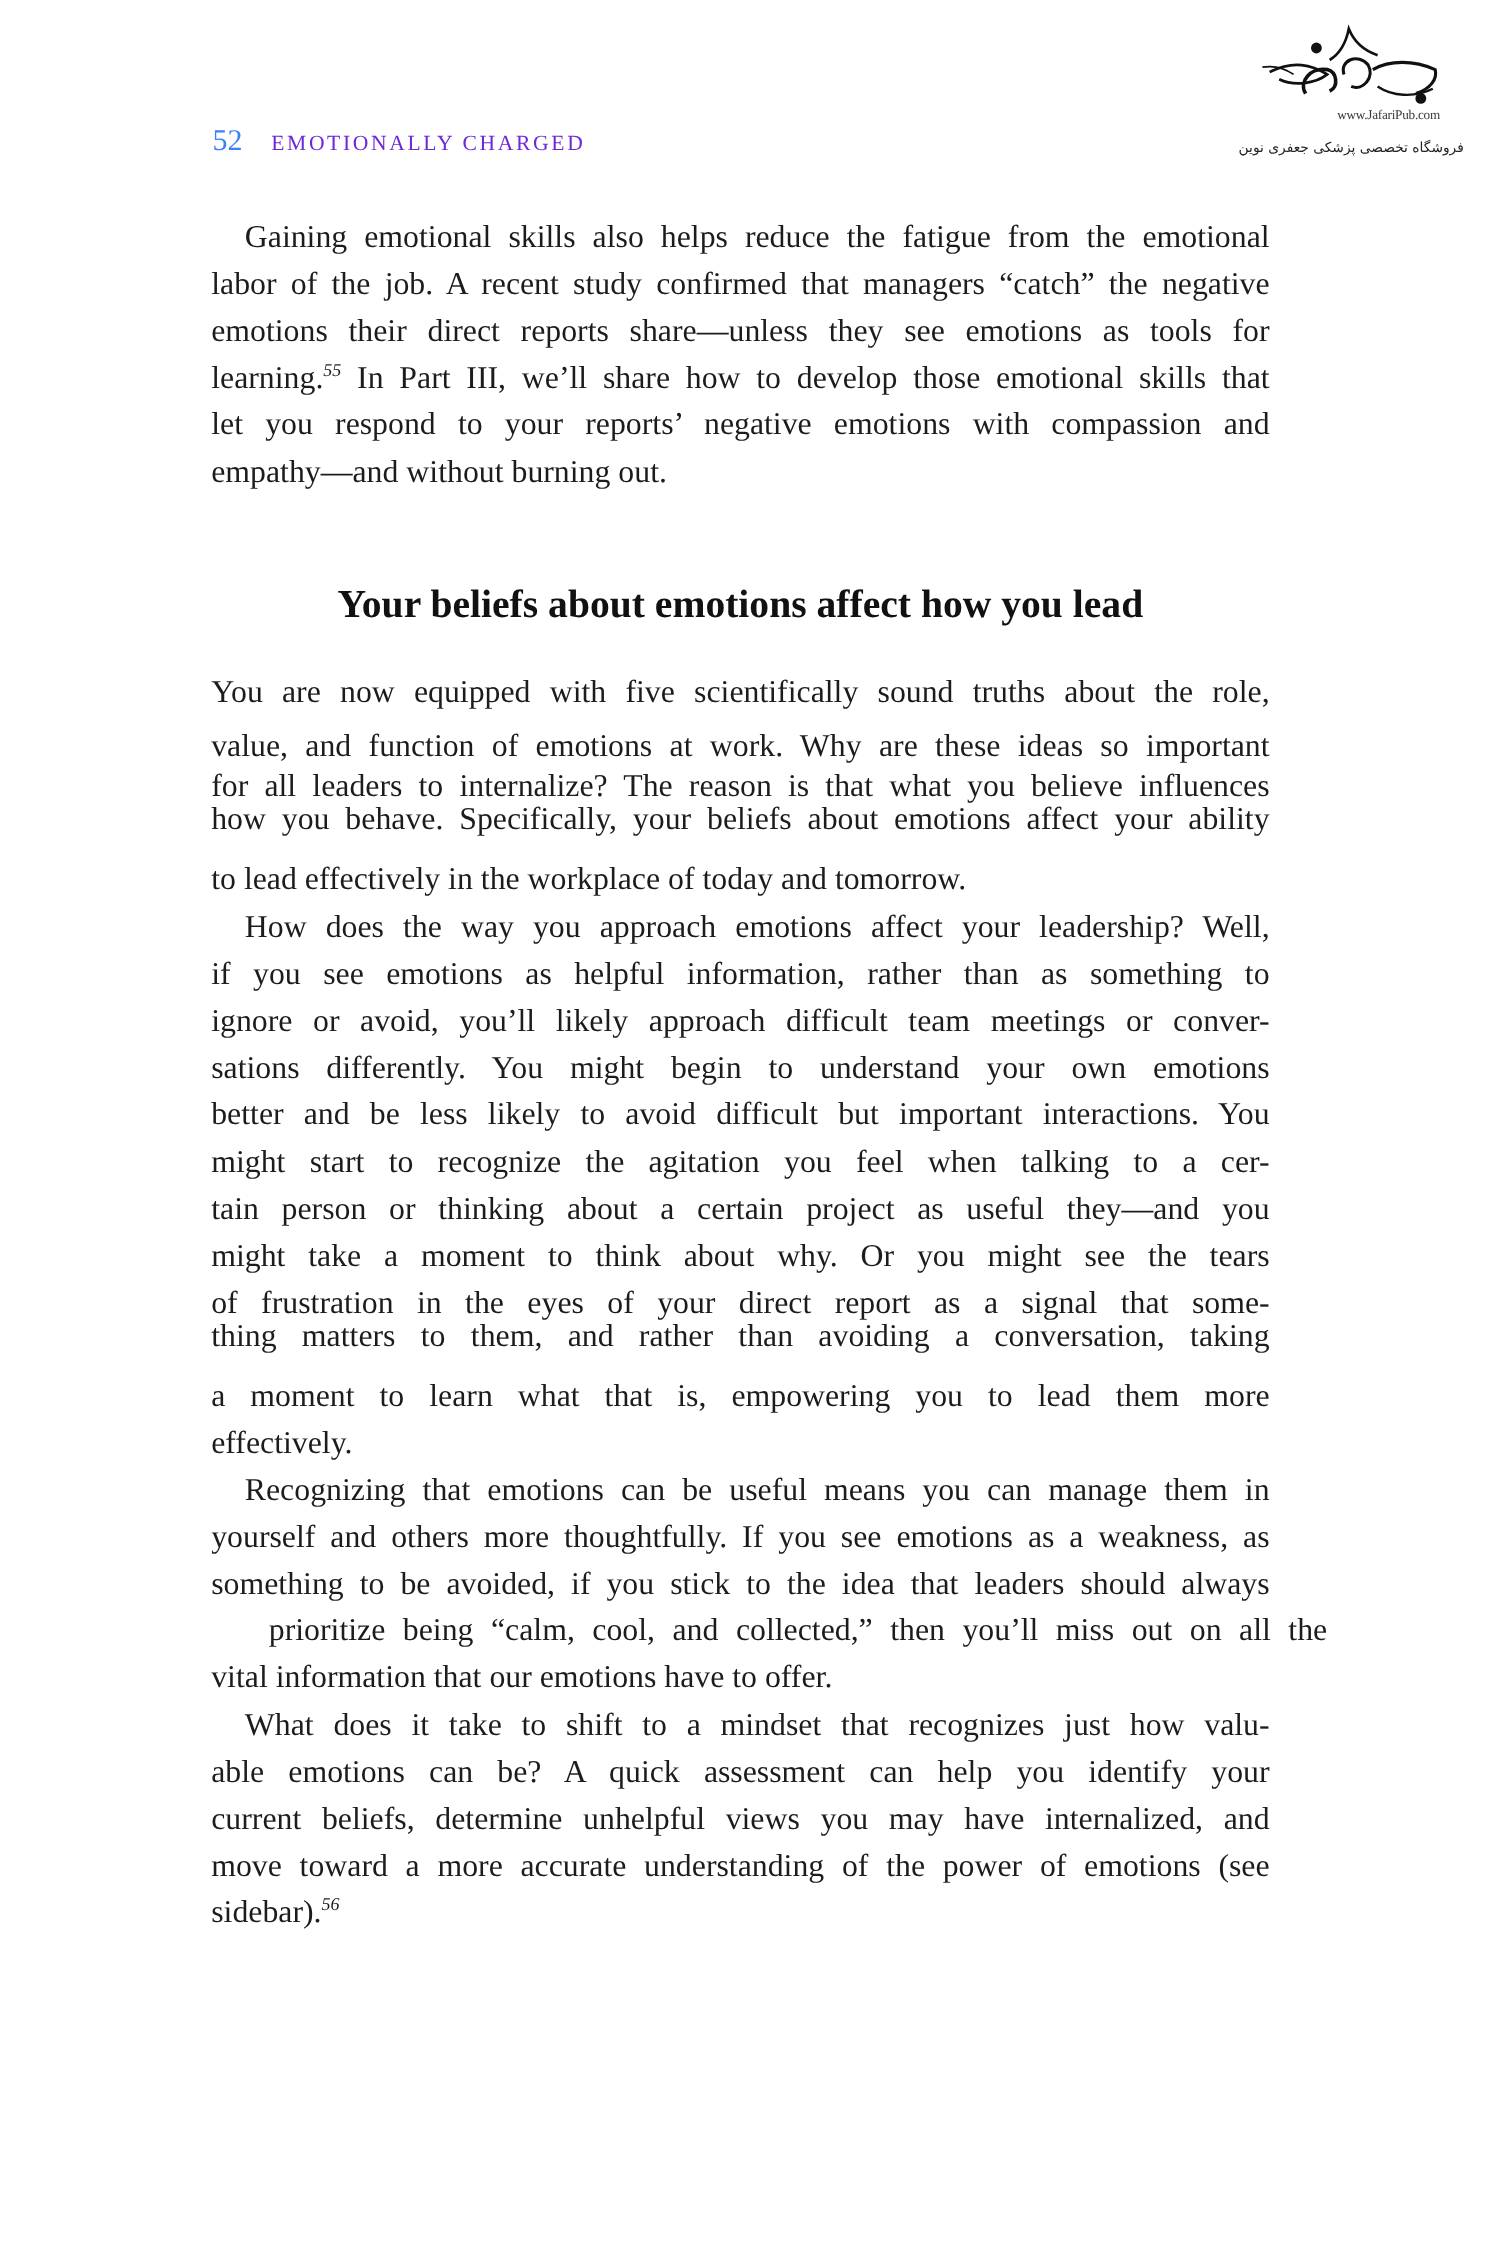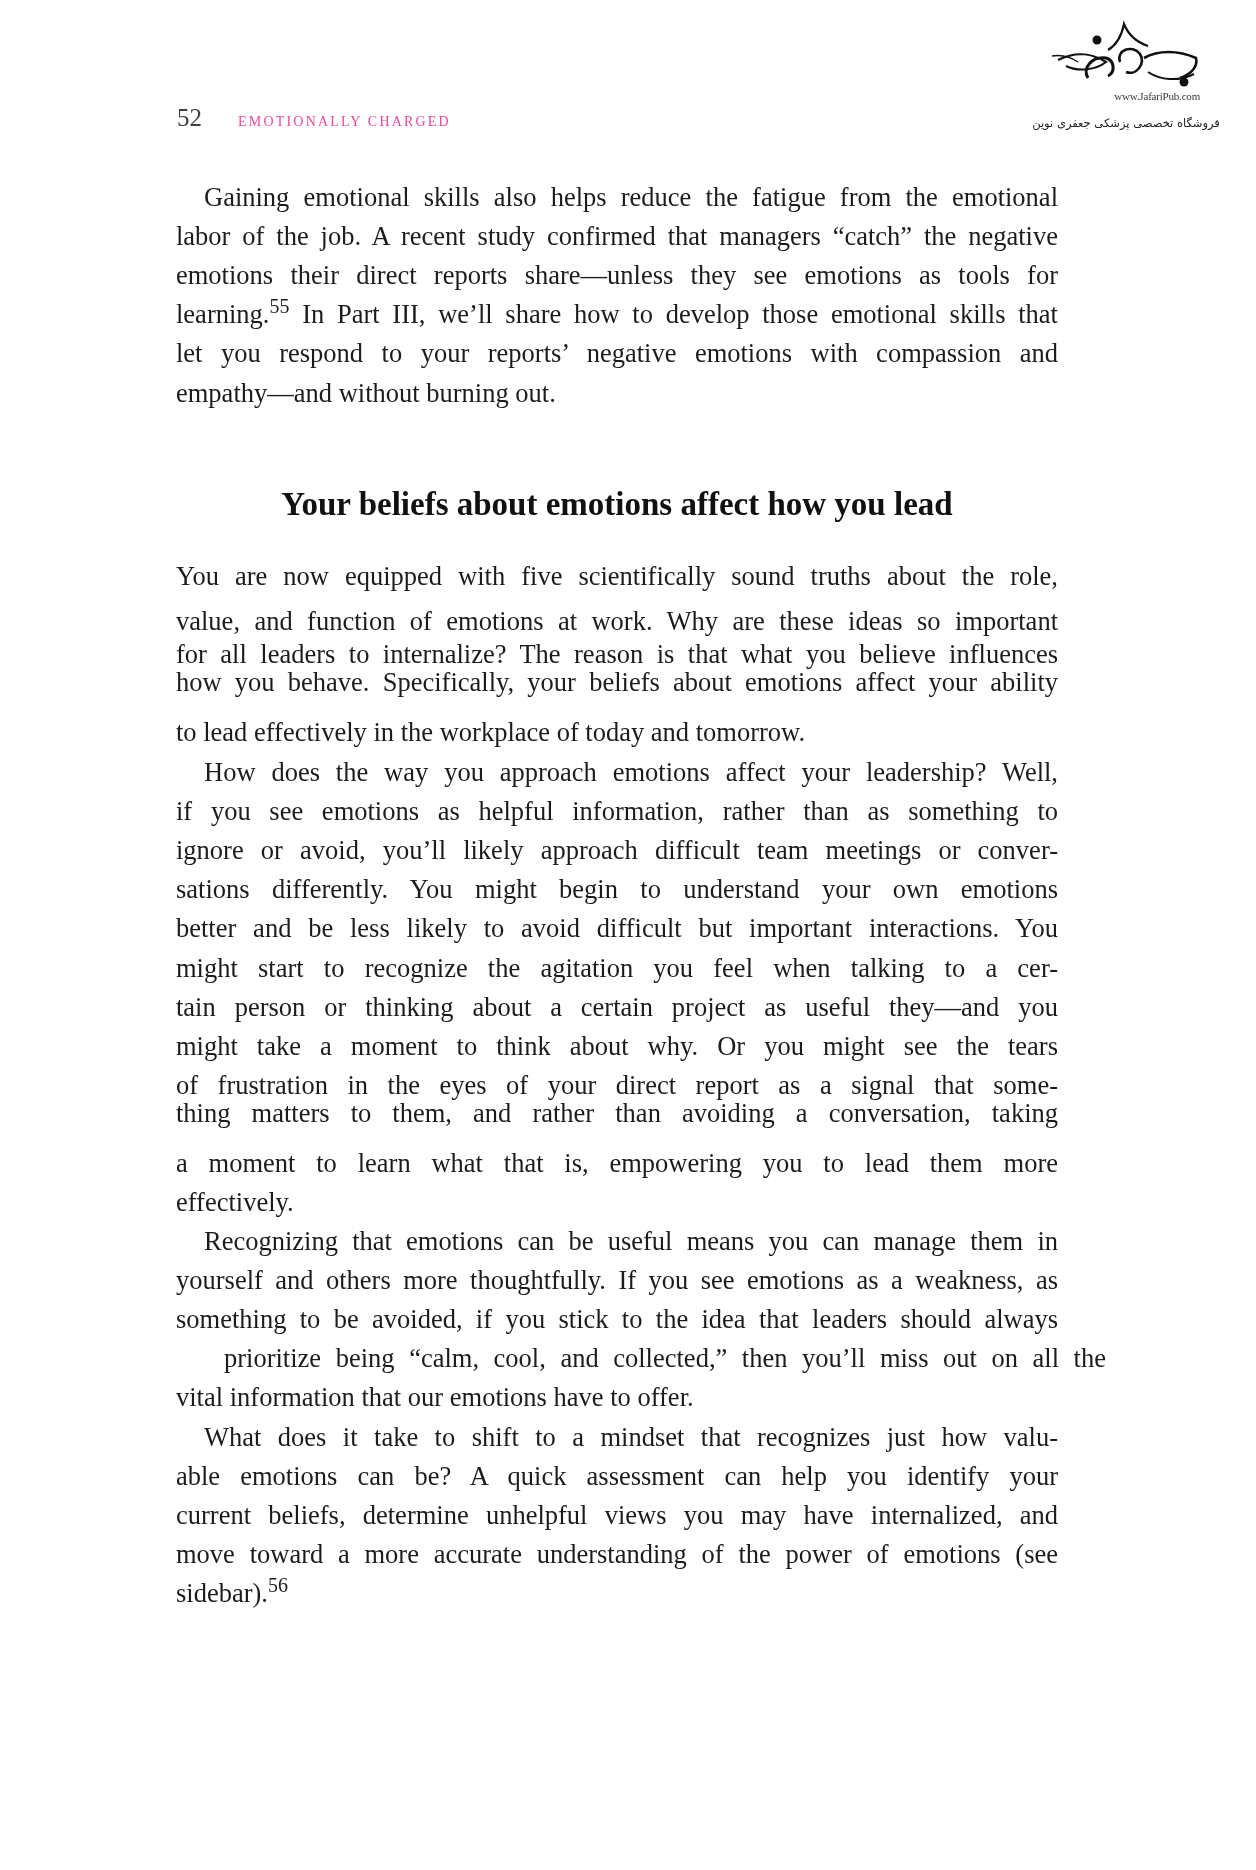--- a/index.html
+++ b/index.html
@@ -1,36 +1,36 @@
 <!DOCTYPE html>
 <html><head>
 <meta charset="utf-8">
 <style>
   html, body { margin: 0; padding: 0; background: #ffffff; }
   body { width: 1256px; height: 1870px; position: relative; overflow: hidden; color: #1a1a1a; }
   .page { position: absolute; left: 0; top: 0; width: 1256px; height: 1870px; background: #ffffff; }
 
   .running-head { position: absolute; left: 177px; top: 104px; height: 30px; white-space: nowrap;
     font-family: "Liberation Serif", "DejaVu Serif", serif; }
-  .folio { font-size: 25px; color: #404040; display: inline-block; vertical-align: baseline; }
-  .rh-title { font-size: 14px; letter-spacing: 2.2px; margin-left: 32px; display: inline-block; vertical-align: baseline; color: #ec4899; }
+  .folio { font-size: 25px; color: #3b82f6; display: inline-block; vertical-align: baseline; }
+  .rh-title { font-size: 18px; letter-spacing: 2.2px; margin-left: 20px; display: inline-block; vertical-align: baseline; color: #6d28d9; }
 
   .logo { position: absolute; left: 1020px; top: 14px; width: 220px; height: 128px; }
   .logo svg { position: absolute; left: 28px; top: 6px; }
   .logo-url { position: absolute; left: 30px; top: 76px; width: 150px; text-align: right;
     font-family: Liberation Serif, serif; font-size: 11px; color: #3a3a3a; letter-spacing: -0.2px; }
   .logo-fa { position: absolute; left: 6px; top: 102px; width: 200px; text-align: center;
     font-family: "DejaVu Sans", sans-serif; font-size: 11.5px; color: #222; direction: rtl; white-space: nowrap; }
 
   .line { position: absolute; left: 176px; width: 882px; height: 39px; white-space: nowrap;
     font-family: "Liberation Serif", "DejaVu Serif", serif; font-size: 26.5px; line-height: 39px;
     text-align: justify; text-align-last: justify; color: #1c1c1c; }
   .line.last { text-align-last: left; }
   .line.indent { left: 204px; width: 854px; }
-  .line sup { font-size: 20px; line-height: 0; vertical-align: 10px; }
+  .line sup { font-size: 15px; line-height: 0; vertical-align: 10px; font-style: italic; }
 
   .heading { position: absolute; left: 176px; width: 882px; top: 484px; height: 40px; text-align: center;
     font-family: "Liberation Serif", "DejaVu Serif", serif; font-weight: bold; font-size: 33px; line-height: 40px; color: #111; }
 </style>
 </head>
 <body>
 
 <div class="page">
 
   <div class="running-head">

